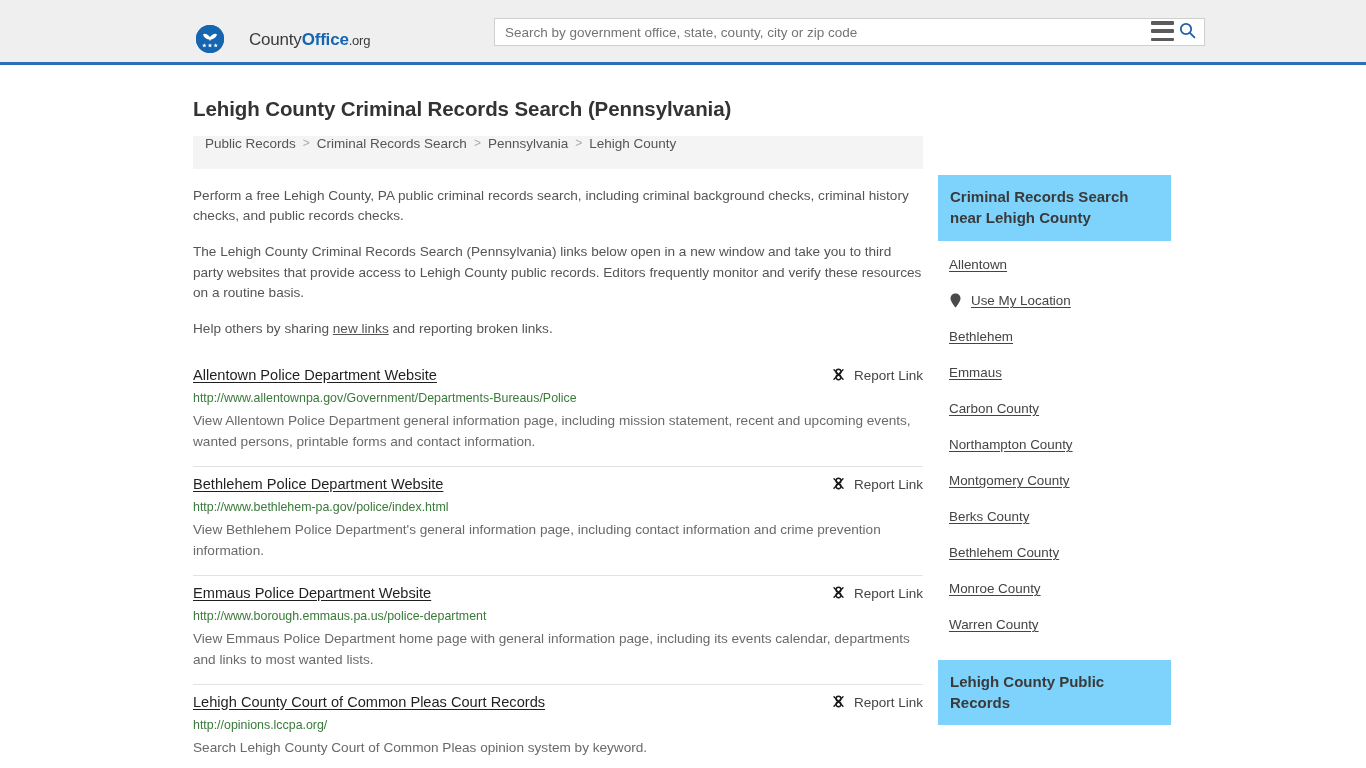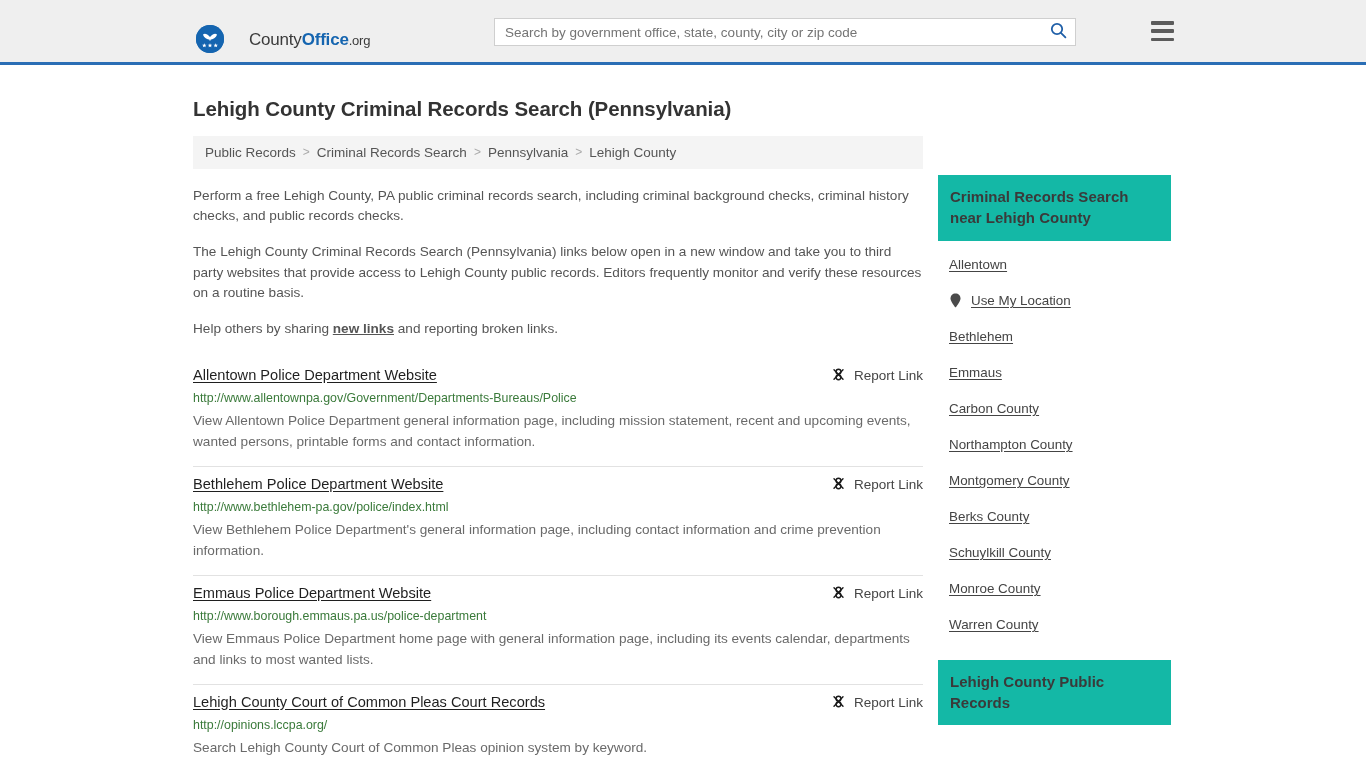--- a/index.html
+++ b/index.html
@@ -47,21 +47,21 @@
     line-height: 1;
   }
   .brand-text .b1 { color: #3b3b3b; }
   .brand-text .b2 { color: #1565b0; font-weight: bold; }
   .brand-text .b3 { color: #3b3b3b; font-size: 13px; }
 
   .search-wrap {
     position: absolute;
     left: 494px;
     top: 18px;
-    width: 582px;
+    width: 711px;
     height: 28px;
     background: #fff;
     border: 1px solid #cfcfcf;
     display: flex;
     align-items: flex-end;
   }
   .search-input {
     flex: 1 1 auto;
     border: none;
     outline: none;
@@ -120,42 +120,42 @@
     font-weight: bold;
     color: #333333;
     letter-spacing: -0.1px;
     line-height: 1.2;
   }
 
   .breadcrumb {
     background: #f4f4f4;
     height: 33px;
     display: flex;
-    align-items: center;
+    align-items: flex-start;
     padding: 0 12px;
     font-size: 13.5px;
     color: #555;
     gap: 7px;
   }
   .breadcrumb a {
     color: #555; text-decoration: none;
   }
   .breadcrumb .sep { color: #aaa; font-size: 12px; }
 
   .intro p {
     margin: 15px 0 0 0;
     font-size: 13.6px;
     line-height: 1.52;
     color: #555555;
   }
   .intro p:first-child { margin-top: 17px; }
   .intro a {
     color: #555555;
     text-decoration: underline;
-    font-weight: bold;
+    font-weight: normal;
   }
 
   
   .results { margin-top: 20px; }
   .result {
     padding: 8px 0 13px 0;
     border-top: 1px solid #e2e2e2;
     position: relative;
   }
   .result:first-child { border-top: none; padding-top: 6px; }
@@ -194,21 +194,21 @@
   .result-desc {
     margin: 5px 0 0 0;
     font-size: 13.6px;
     line-height: 1.55;
     color: #6a6a6a;
   }
 
   
   .side-box { margin-bottom: 4px; }
   .side-head {
-    background: #14b8a6;
+    background: #7dd3fc;
     padding: 11px 12px 12px 12px;
     font-size: 15px;
     font-weight: bold;
     color: #3a3a3a;
     line-height: 1.42;
   }
   .side-list { padding: 6px 0 0 11px; }
   .side-item {
     display: flex;
     align-items: center;
@@ -395,21 +395,21 @@
         <div class="side-item">
           <a>Northampton County</a>
         </div>
         <div class="side-item">
           <a>Montgomery County</a>
         </div>
         <div class="side-item">
           <a>Berks County</a>
         </div>
         <div class="side-item">
-          <a>Schuylkill County</a>
+          <a>Bethlehem County</a>
         </div>
         <div class="side-item">
           <a>Monroe County</a>
         </div>
         <div class="side-item">
           <a>Warren County</a>
         </div>
       </div>
     </div>
 

